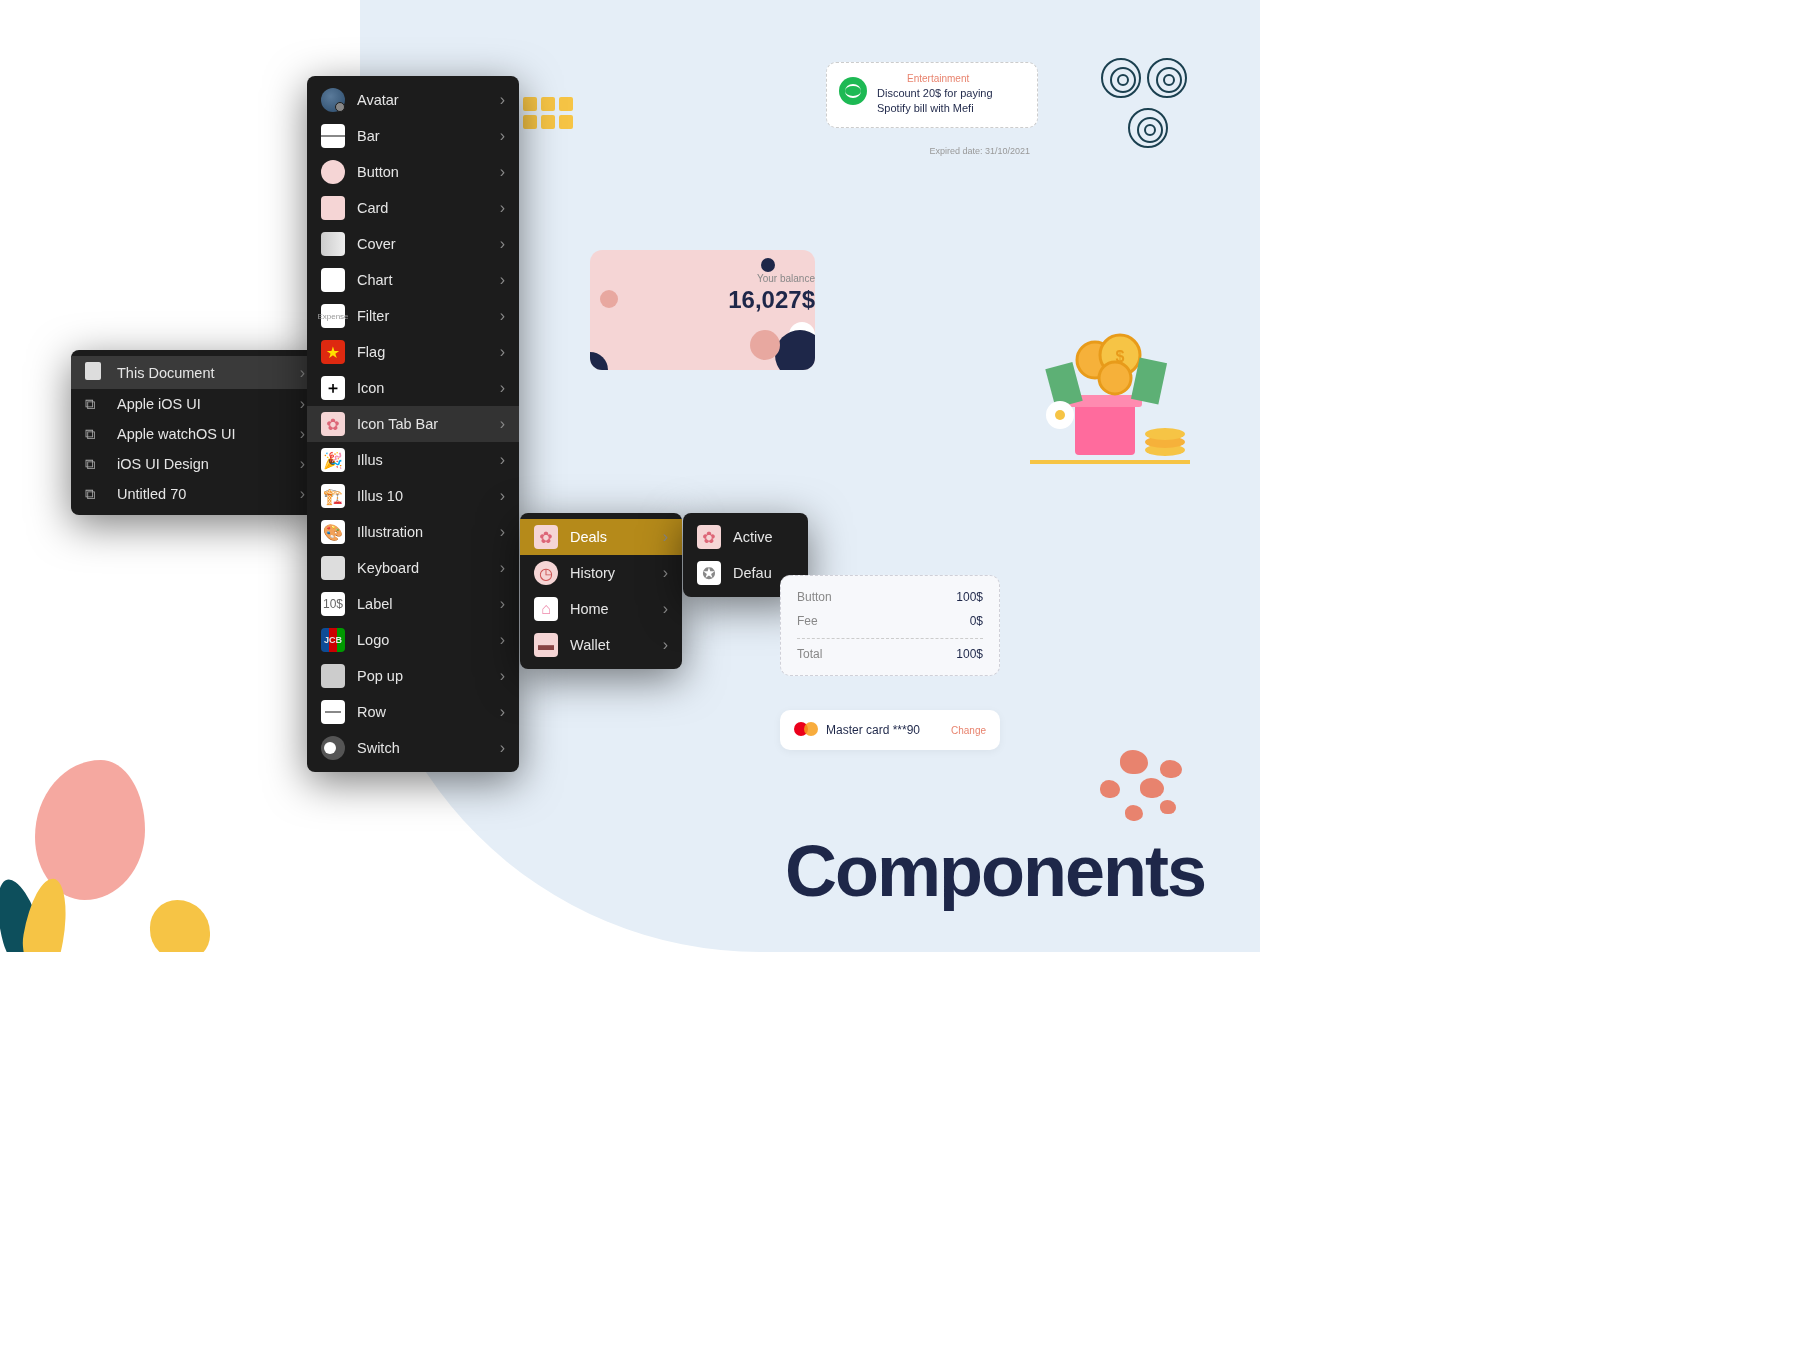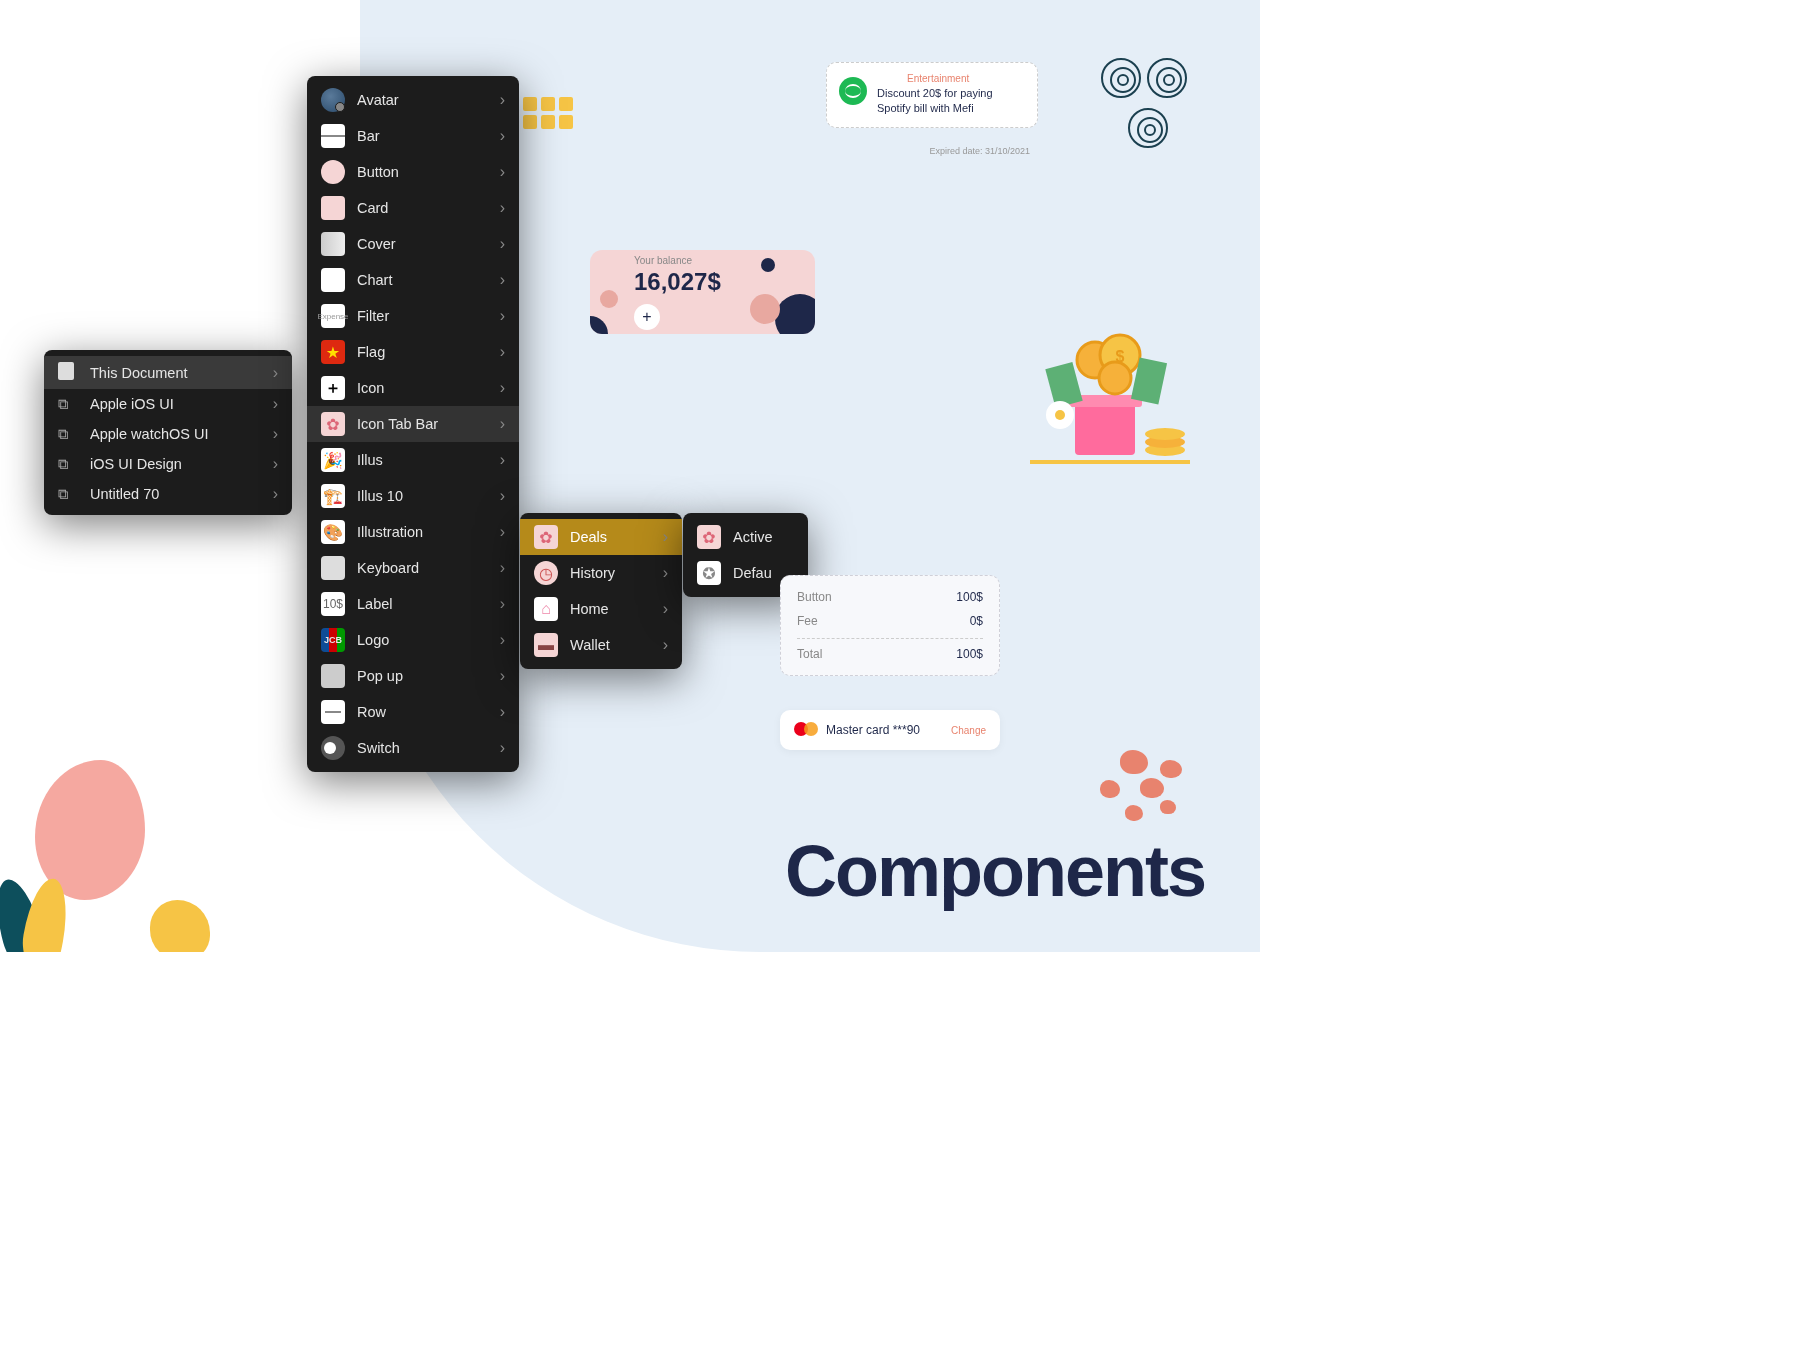--- a/index.html
+++ b/index.html
@@ -32,37 +32,37 @@
 .menu-item { display: flex; align-items: center; padding: 6px 14px; color: #e5e5e5; font-size: 14.5px; cursor: pointer; gap: 12px; }
 .menu-item:hover, .menu-item.active { background: #333; }
 .menu-item.highlighted { background: #b58a1a; color: #fff; }
 .menu-item .icon-box { width: 24px; height: 24px; background: #fff; border-radius: 4px; display: flex; align-items: center; justify-content: center; font-size: 16px; flex-shrink: 0; }
 .menu-item .icon-box.dark { background: #333; }
 .menu-item .icon-box.pink { background: #f5d5d5; }
 .menu-item .icon-box.flag { background: #de2910; }
 .menu-item .chev { margin-left: auto; color: #888; font-size: 16px; }
 .menu-item .link-icon { width: 20px; color: #aaa; }
 
-.panel-docs { left: 44px; top: 350px; width: 248px; }
+.panel-docs { left: 71px; top: 350px; width: 248px; }
 .panel-docs .menu-item.sel { background: #3a3a3a; }
 .panel-main { left: 307px; top: 76px; width: 212px; }
 .panel-sub1 { left: 520px; top: 513px; width: 162px; }
 .panel-sub2 { left: 683px; top: 513px; width: 125px; }
 
 
 .notif-card { position: absolute; left: 826px; top: 62px; width: 212px; background: #fff; border: 1px dashed #ccc; border-radius: 10px; padding: 10px 12px; }
 .notif-card .row1 { display: flex; align-items: flex-start; gap: 10px; }
 .spotify-icon { width: 28px; height: 28px; background: #1db954; border-radius: 50%; display:flex; align-items:center; justify-content:center; flex-shrink:0; margin-top:4px;}
 .spotify-icon::before { content: ''; width: 16px; height: 10px; border-top: 2px solid #fff; border-bottom: 2px solid #fff; border-radius: 50%;}
 .notif-card .cat { color: #e8836e; font-size: 10px; margin-bottom: 2px; margin-left: 30px; }
 .notif-card .txt { color: #1e2749; font-size: 11px; line-height: 1.4; }
 .notif-expired { position: absolute; left: 826px; top: 142px; width: 212px; text-align: right; font-size: 9px; color: #999; padding: 4px 8px;}
 
 
-.balance-card { position: absolute; left: 590px; top: 250px; width: 225px; height: 84px; background: #f5d5d5; border-radius: 12px; overflow: hidden; display:flex; flex-direction:column; align-items:flex-start; justify-content:center;padding-left:44px; }
+.balance-card { position: absolute; left: 590px; top: 250px; width: 225px; height: 120px; background: #f5d5d5; border-radius: 12px; overflow: hidden; display:flex; flex-direction:column; align-items:flex-end; justify-content:center;padding-left:44px; }
 .balance-card .lbl { font-size: 10px; color: #888; }
 .balance-card .amt { font-size: 24px; font-weight: 700; color: #1e2749; margin: 2px 0 8px; }
 .balance-card .plus-btn { width: 26px; height: 26px; background: #fff; border-radius: 50%; display:flex; align-items:center; justify-content:center; font-size:16px; color:#1e2749; }
 .bcircle { position: absolute; border-radius: 50%; }
 .bc1 { width: 14px; height: 14px; background: #1e2749; top: 8px; right: 40px; }
 .bc2 { width: 50px; height: 50px; background: #1e2749; bottom: -10px; right: -10px; }
 .bc3 { width: 30px; height: 30px; background: #e8a8a0; bottom: 10px; right: 35px; }
 .bc4 { width: 36px; height: 36px; background: #1e2749; bottom: -18px; left: -18px; }
 .bc5 { width: 18px; height: 18px; background: #e8a8a0; top: 40px; left: 10px; }
 

